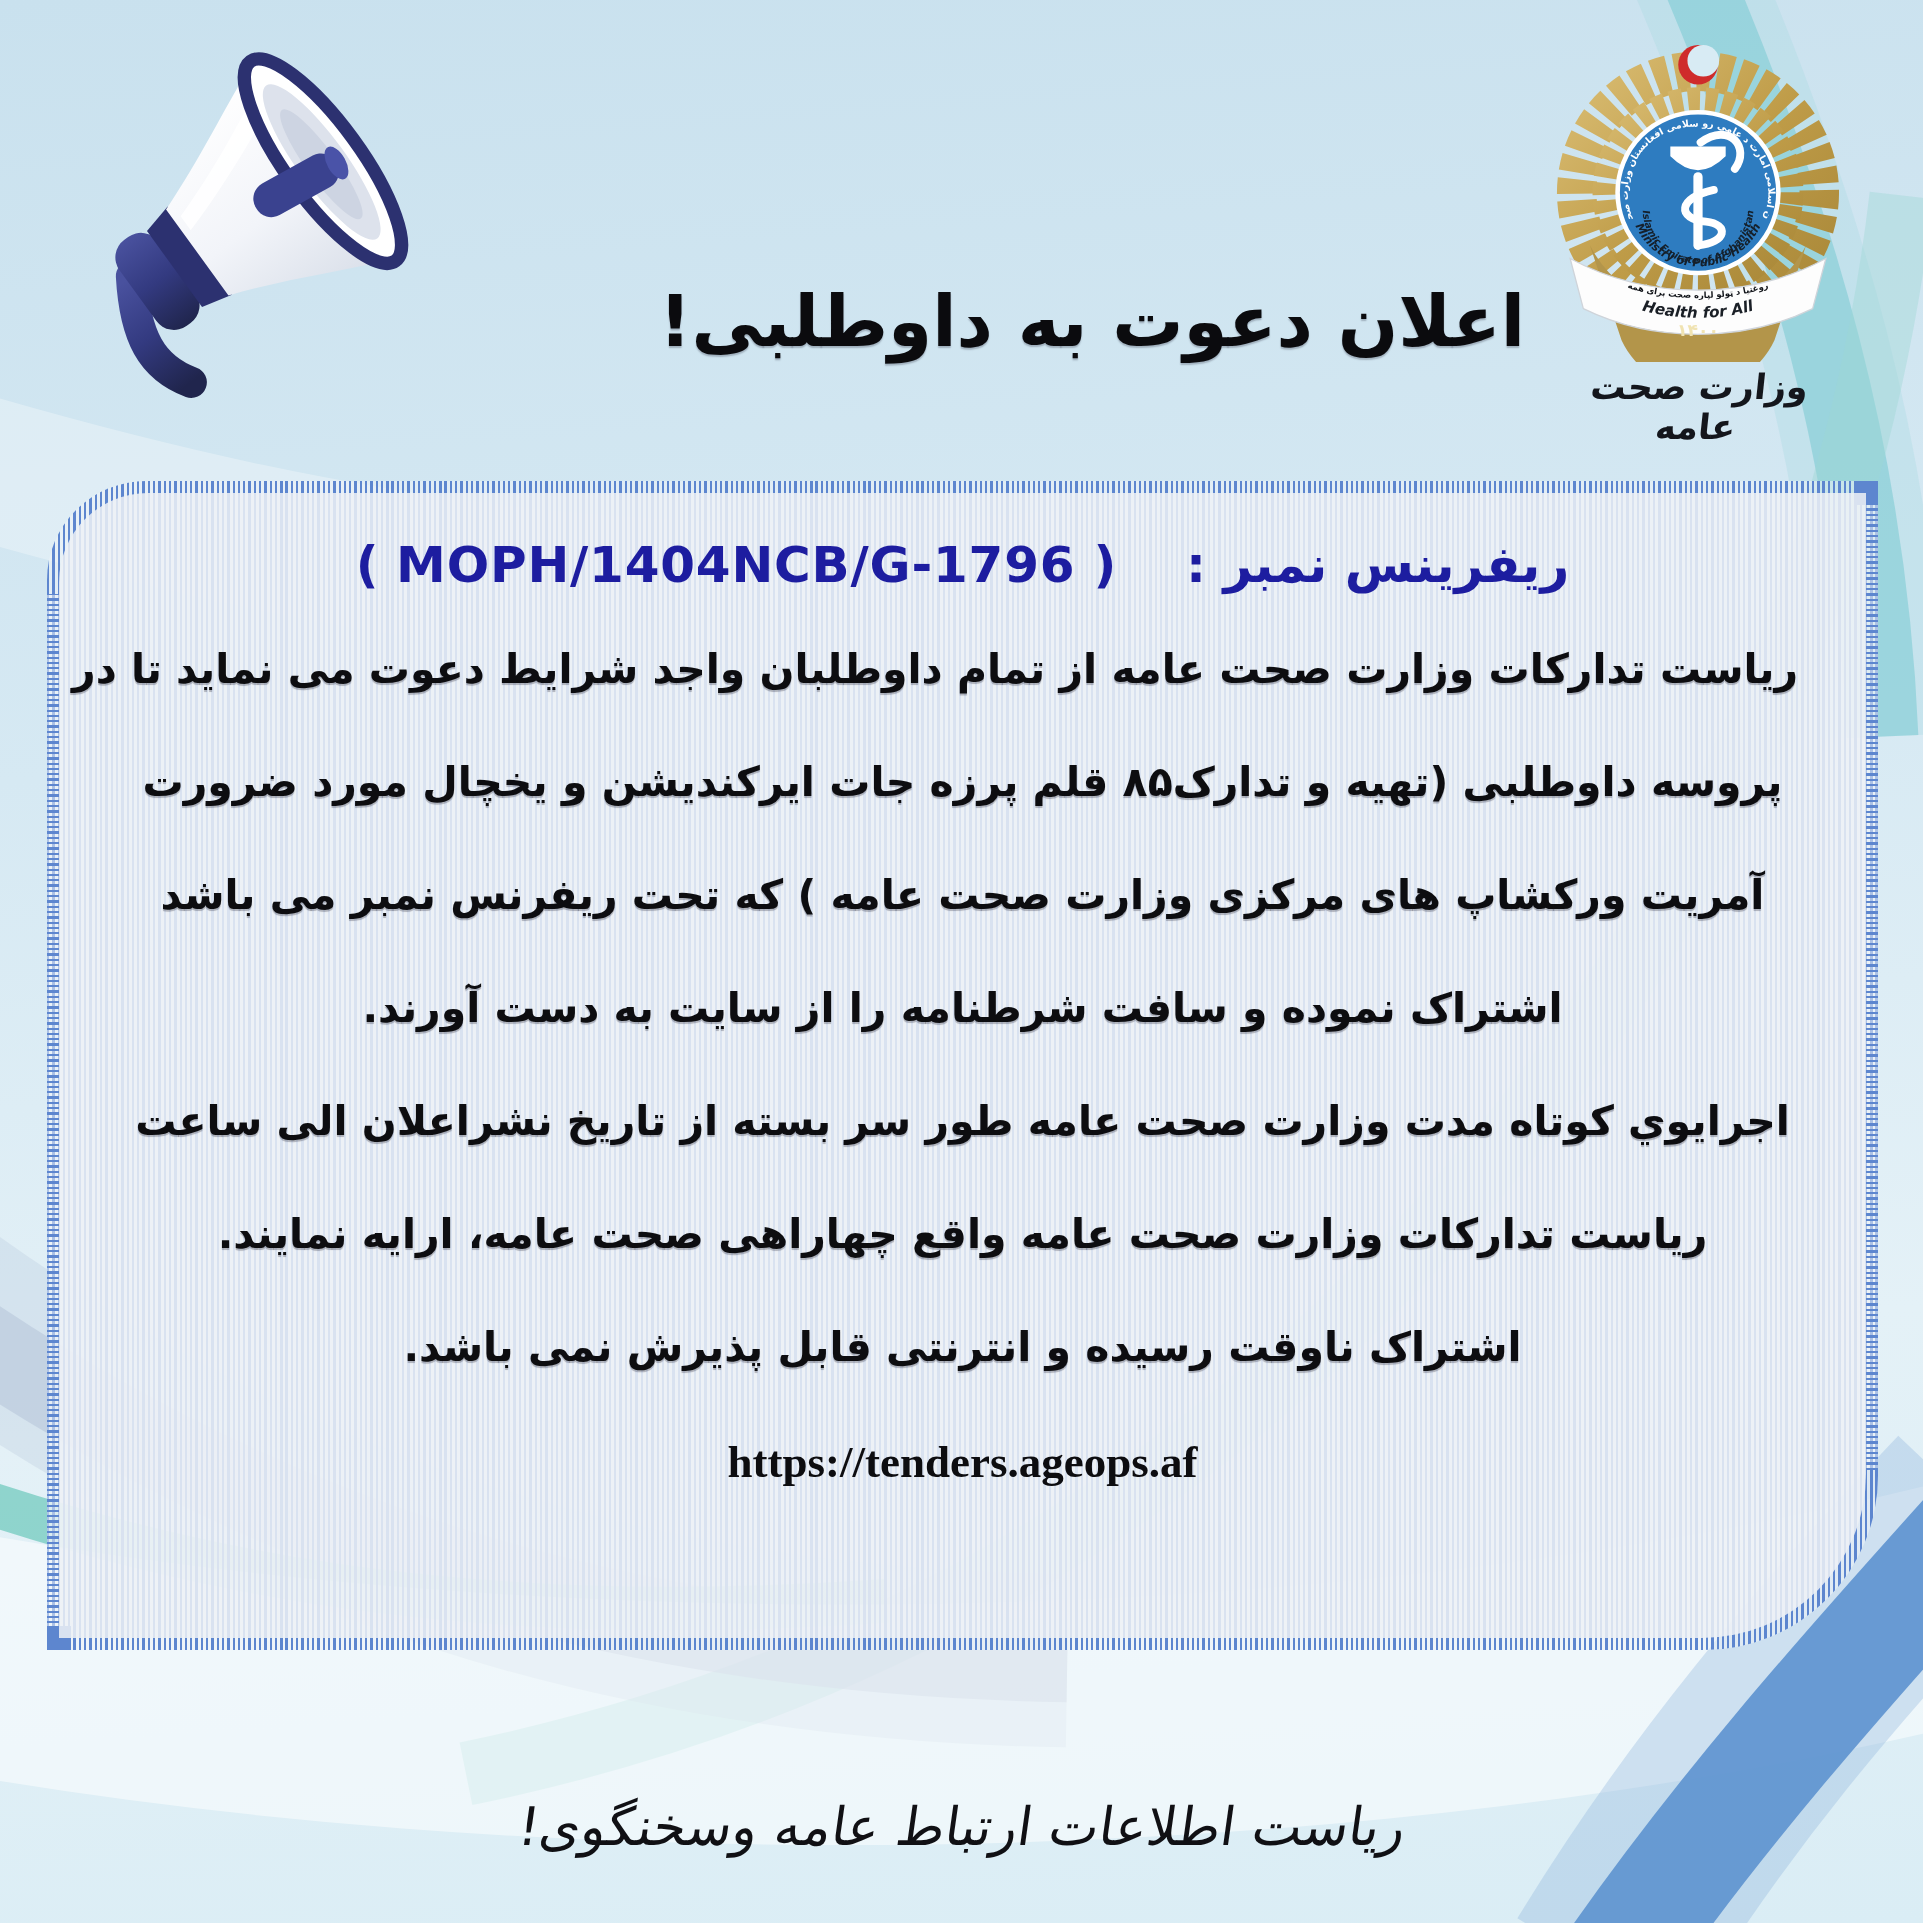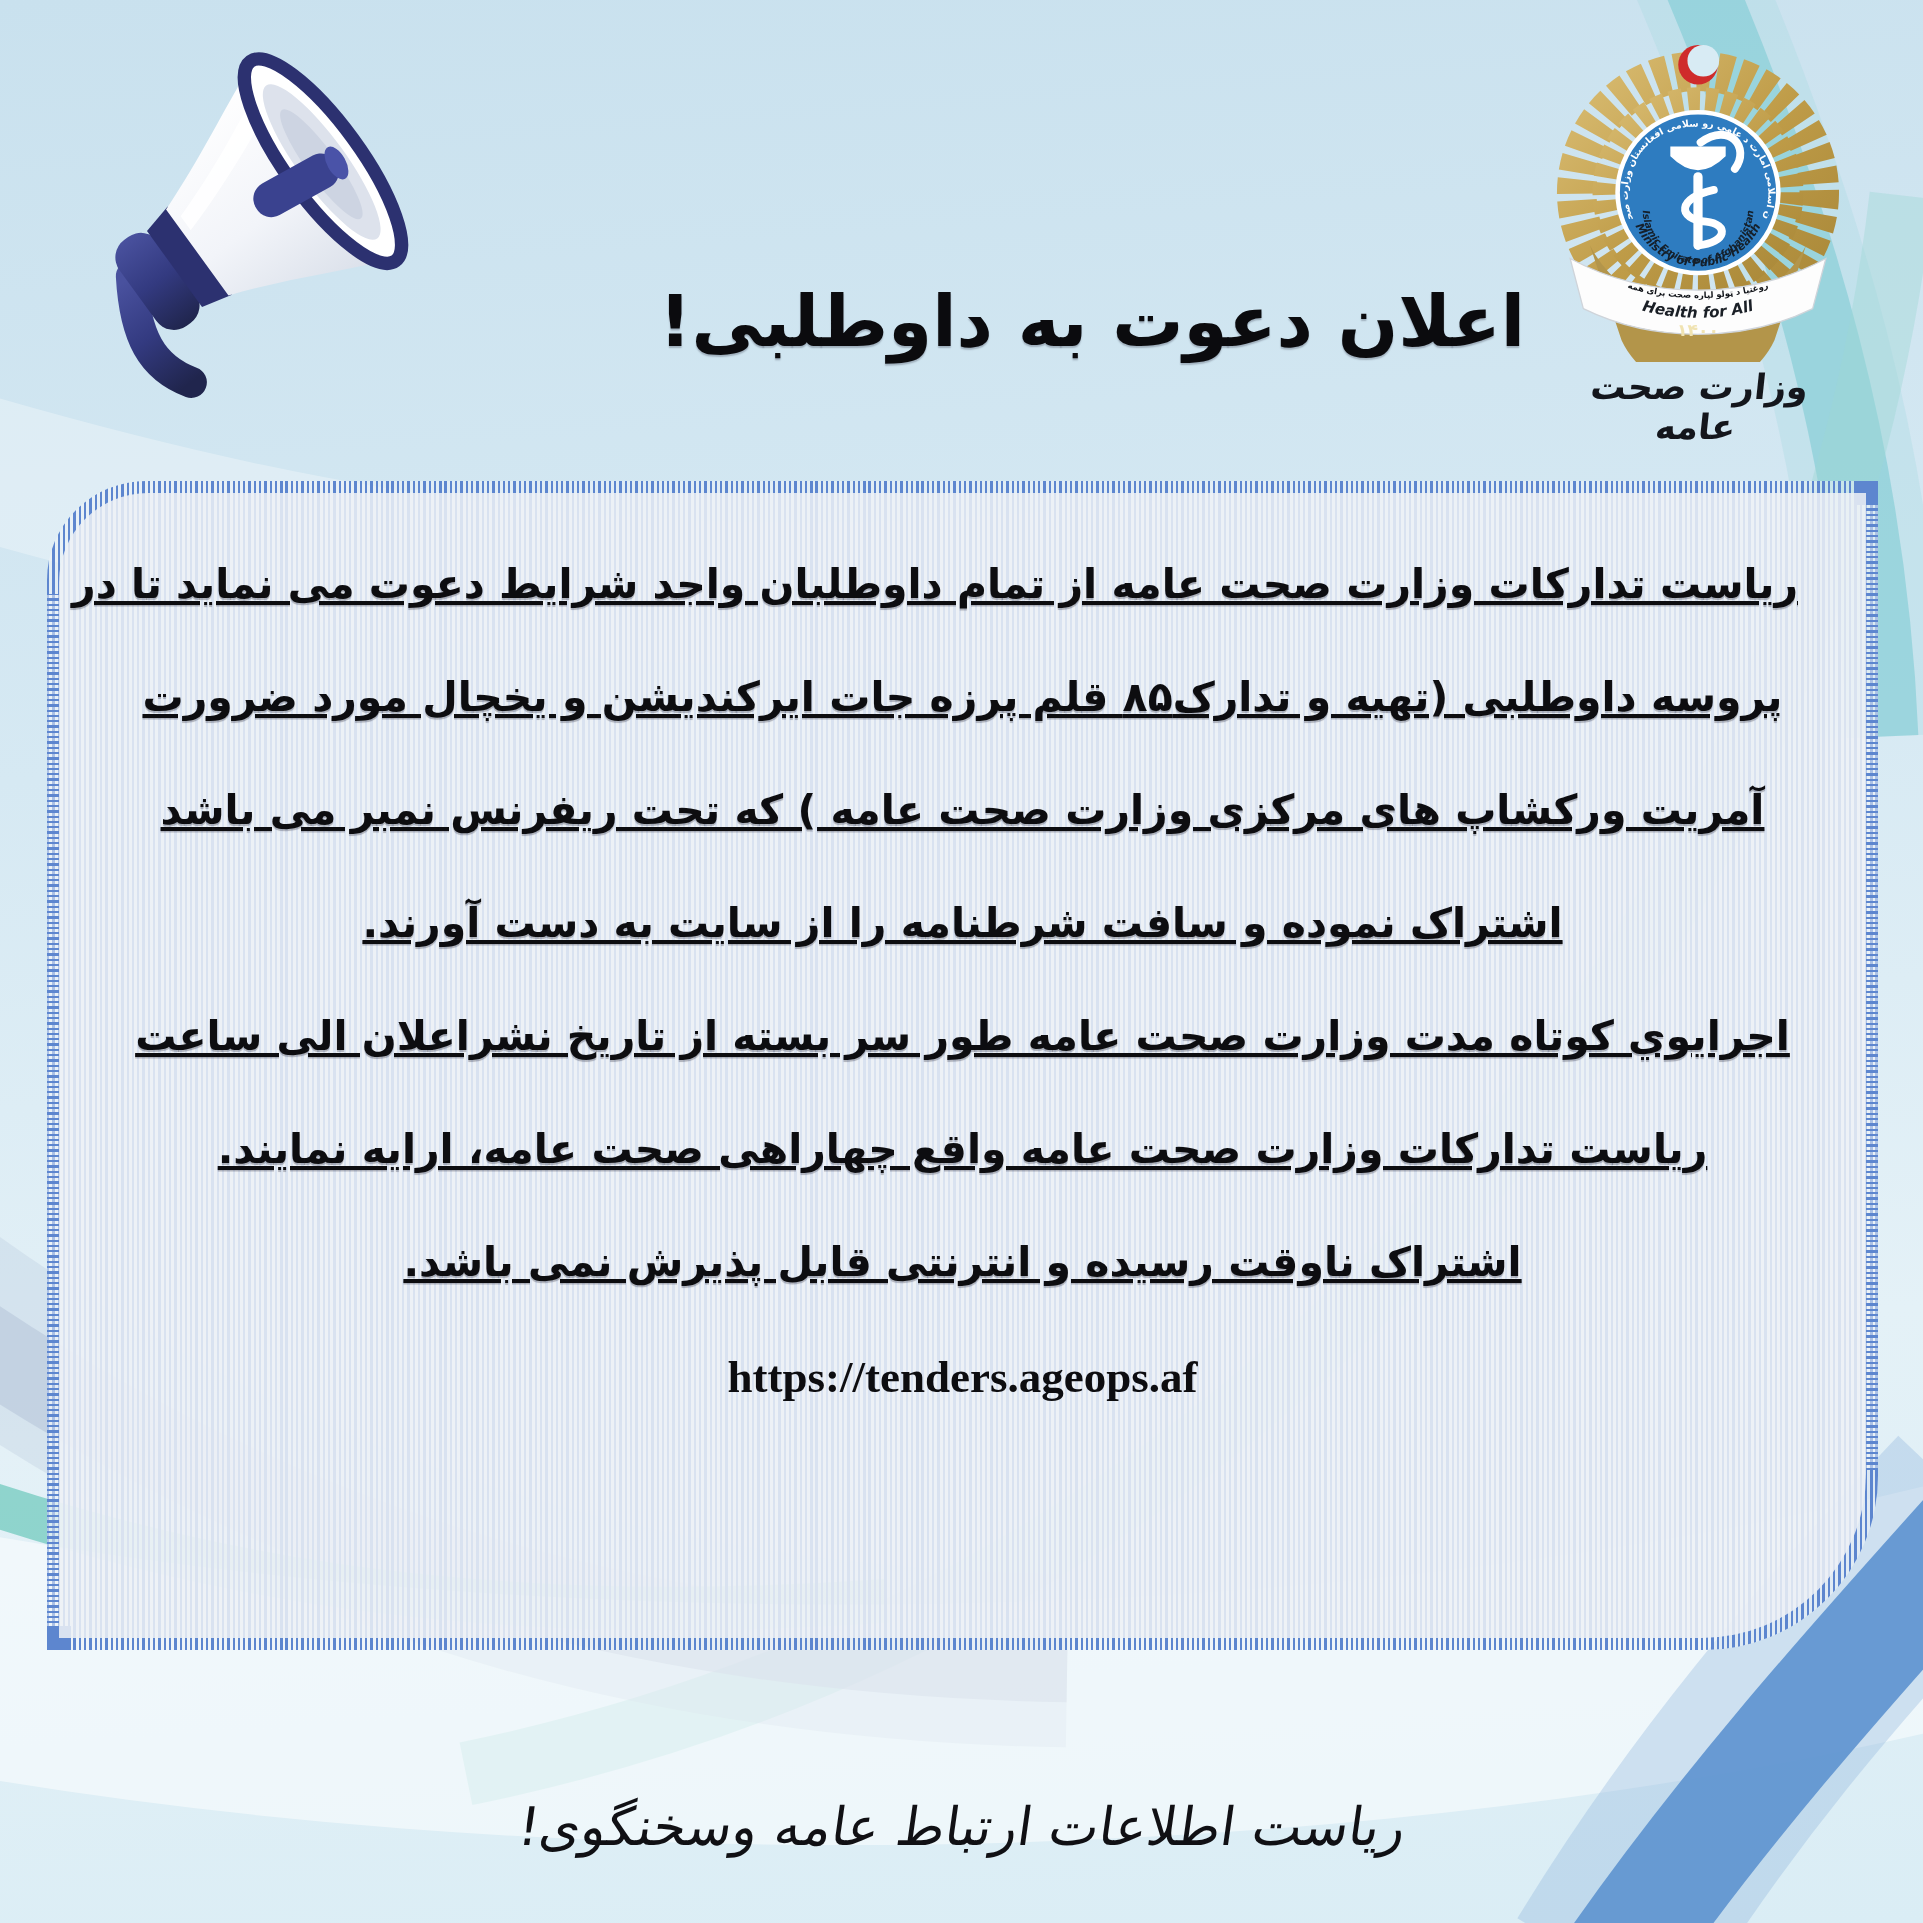--- a/index.html
+++ b/index.html
@@ -44,21 +44,21 @@
     position:absolute;inset:0;padding:35px 68px 22.5px 68px;direction:rtl;
     display:flex;flex-direction:column;
   }
   #reference-row{
     text-align:center;font-weight:bold;font-size:50px;color:#1d1da0;
     margin:7.5px 0 19.5px 0;white-space:nowrap;
   }
   #reference-row .ref-value{direction:ltr;unicode-bidi:embed;letter-spacing:0.8px;}
   .notice-line{
     text-align:center;font-weight:bold;font-size:41px;color:#0d0d10;
-    line-height:113px;white-space:nowrap;text-shadow:0 1.5px 0.8px rgba(20,20,40,.28);text-decoration:underline;
+    line-height:113px;white-space:nowrap;text-shadow:0 1.5px 0.8px rgba(20,20,40,.28);
   }
   #url-line{
     direction:ltr;text-align:center;font-family:"Liberation Serif","DejaVu Serif",serif;
     font-weight:bold;font-size:45px;color:#0d0d10;line-height:105px;margin-top:6px;
   }
   
   #footer-caption{
     position:absolute;left:0;right:0;top:1796px;z-index:3;
     direction:rtl;text-align:center;font-size:53px;color:#101014;
     transform:skewX(-8deg);letter-spacing:-1.5px;
@@ -162,20 +162,25 @@
 
 <div id="main-title">اعلان دعوت به داوطلبی!</div>
 
 <div id="notice-frame">
   <div class="edge-ticks" id="edge-left"></div>
   <div class="edge-ticks" id="edge-right"></div>
   <div class="corner-square" id="corner-tr"></div>
   <div class="corner-square" id="corner-bl"></div>
   <div id="notice-panel">
     <div id="notice-content">
+      <div id="reference-row">
+        <span>ریفرینس نمبر  :</span>
+        <span>&nbsp;&nbsp;</span>
+        <span class="ref-value" dir="ltr">( MOPH/1404NCB/G-1796 )</span>
+      </div>
       <div class="notice-line">ریاست تدارکات وزارت صحت عامه از تمام داوطلبان واجد شرایط دعوت می نماید تا در</div>
       <div class="notice-line">پروسه داوطلبی (تهیه و تدارک۸۵  قلم پرزه جات ایرکندیشن و یخچال مورد ضرورت</div>
       <div class="notice-line">آمریت ورکشاپ های مرکزی وزارت صحت عامه ) که تحت ریفرنس نمبر می باشد</div>
       <div class="notice-line">اشتراک نموده و سافت شرطنامه را از سایت به دست آورند.</div>
       <div class="notice-line">اجرایوي کوتاه مدت وزارت صحت  عامه طور سر بسته از تاریخ نشراعلان الی ساعت</div>
       <div class="notice-line">ریاست تدارکات وزارت صحت عامه واقع چهاراهی صحت عامه، ارایه نمایند.</div>
       <div class="notice-line">اشتراک ناوقت رسیده و انترنتی قابل پذیرش نمی باشد.</div>
       <div id="url-line">https://tenders.ageops.af</div>
     </div>
   </div>

